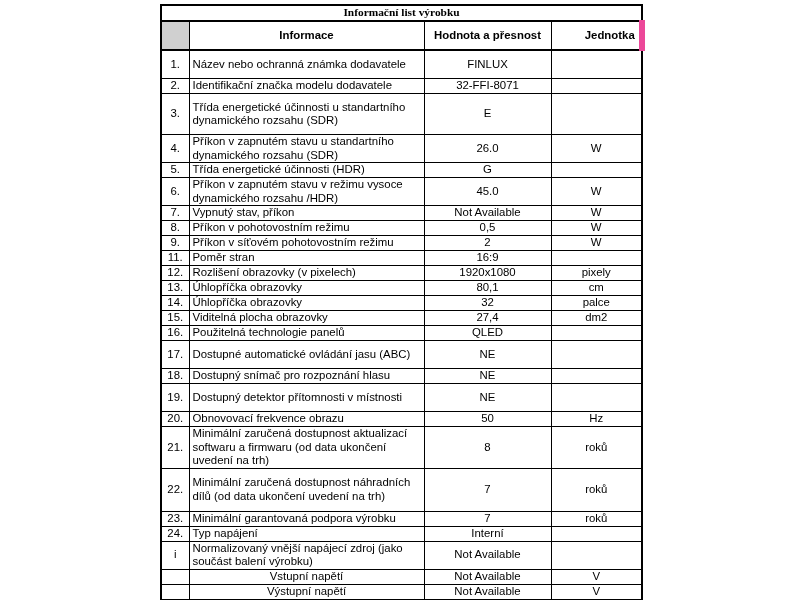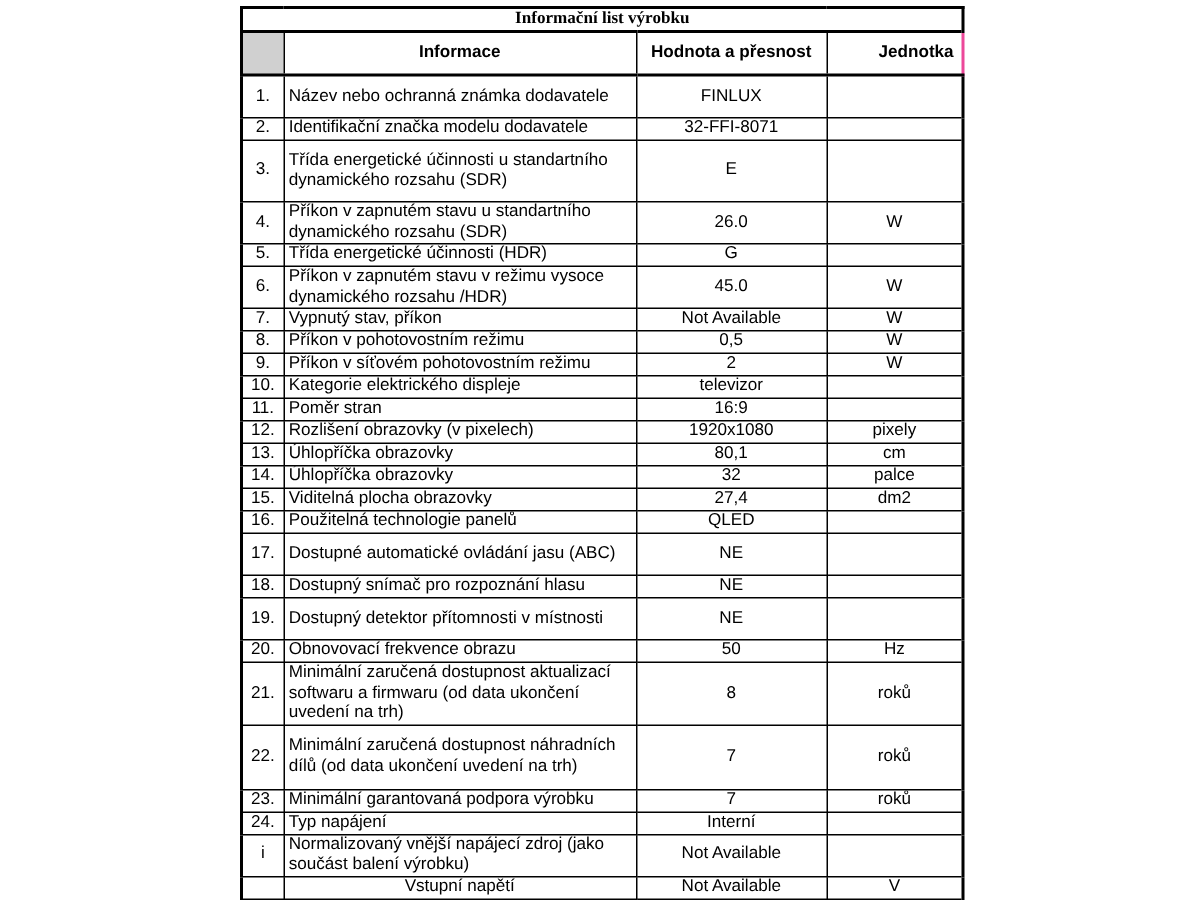--- a/index.html
+++ b/index.html
@@ -20,21 +20,21 @@
   col.c-unit { width: 91px; }
   tr.title-row th {
     border: 2px solid #000; border-bottom: 1px solid #000;
     font-weight: bold; font-size: 11.4px; height: 14px; text-align: center; font-family: Liberation Serif, serif;
   }
   tr.head-row th {
     font-weight: bold; height: 27px; 
     border-top: 2px solid #000; border-bottom: 2px solid #000;
   }
   tr.head-row th.num-head { background: #d0d0d0; border-left: 2px solid #000; }
-  tr.head-row th.unit-head { border-right: 2px solid #ec4899; padding-left: 32px; }
+  tr.head-row th.unit-head { border-right: 6px solid #ec4899; padding-left: 32px; }
   td.num { text-align: center; padding: 0; }
   td.val, td.unit { text-align: center; }
   td.info { text-align: left; }
   td.info.right { text-align: center; }
   table.sheet tr td:first-child { border-left: 2px solid #000; }
   table.sheet tr td:last-child { border-right: 2px solid #000; }
   tr.h1 td { height: 14px; }
   tr.h2 td { height: 27px; }
   tr.h3 td { height: 40px; }
   tr.h3b td { height: 42px; }
@@ -110,26 +110,20 @@
       <td class="val">0,5</td>
       <td class="unit">W</td>
     </tr>
     <tr class="h1">
       <td class="num">9.</td>
       <td class="info">Příkon v síťovém pohotovostním režimu</td>
       <td class="val">2</td>
       <td class="unit">W</td>
     </tr>
     <tr class="h1">
-      <td class="num">10.</td>
-      <td class="info">Kategorie elektrického displeje</td>
-      <td class="val">televizor</td>
-      <td class="unit"></td>
-    </tr>
-    <tr class="h1">
       <td class="num">11.</td>
       <td class="info">Poměr stran</td>
       <td class="val">16:9</td>
       <td class="unit"></td>
     </tr>
     <tr class="h1">
       <td class="num">12.</td>
       <td class="info">Rozlišení obrazovky (v pixelech)</td>
       <td class="val">1920x1080</td>
       <td class="unit">pixely</td>

